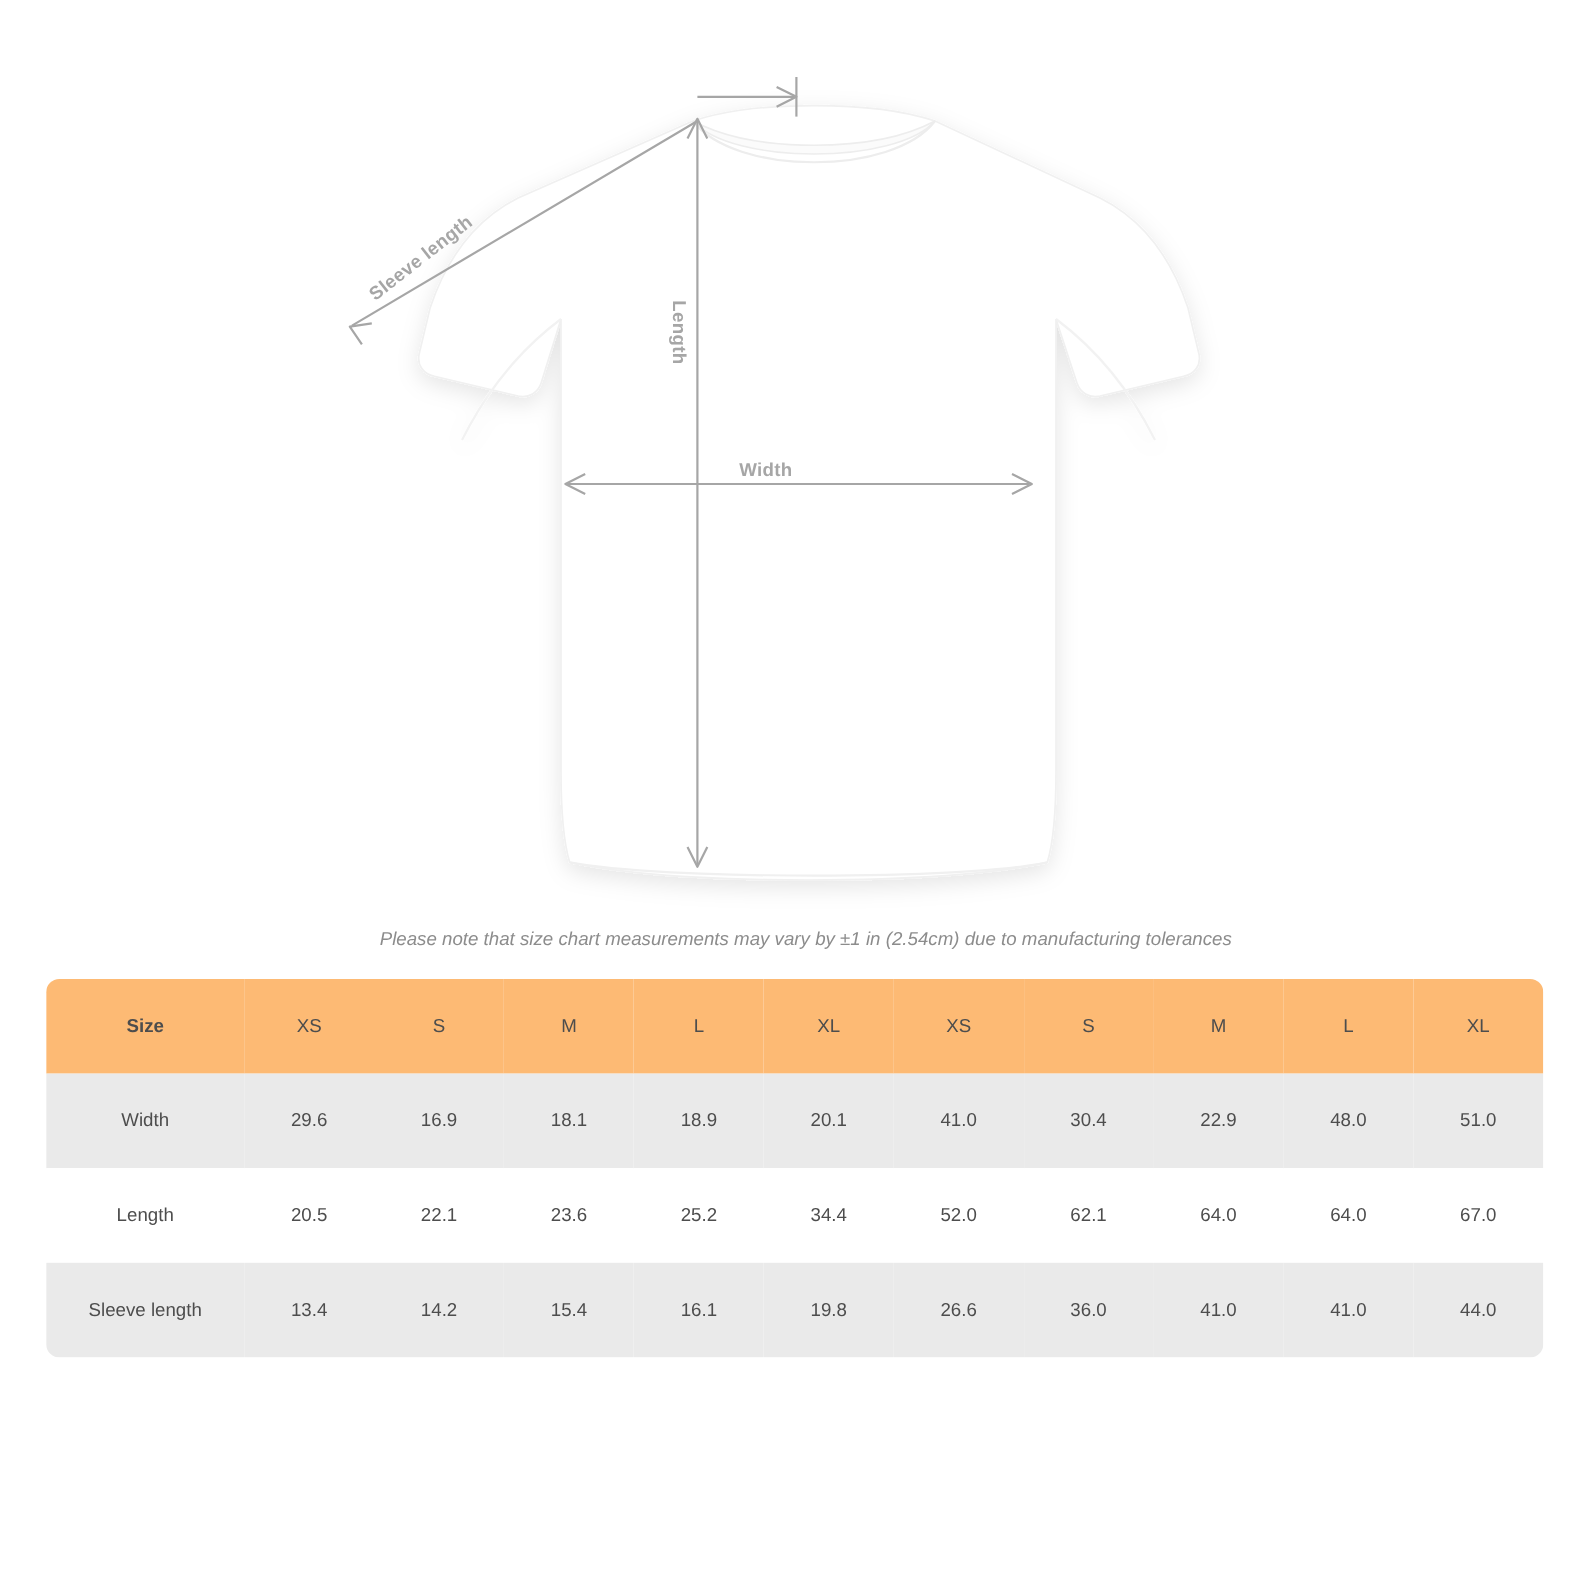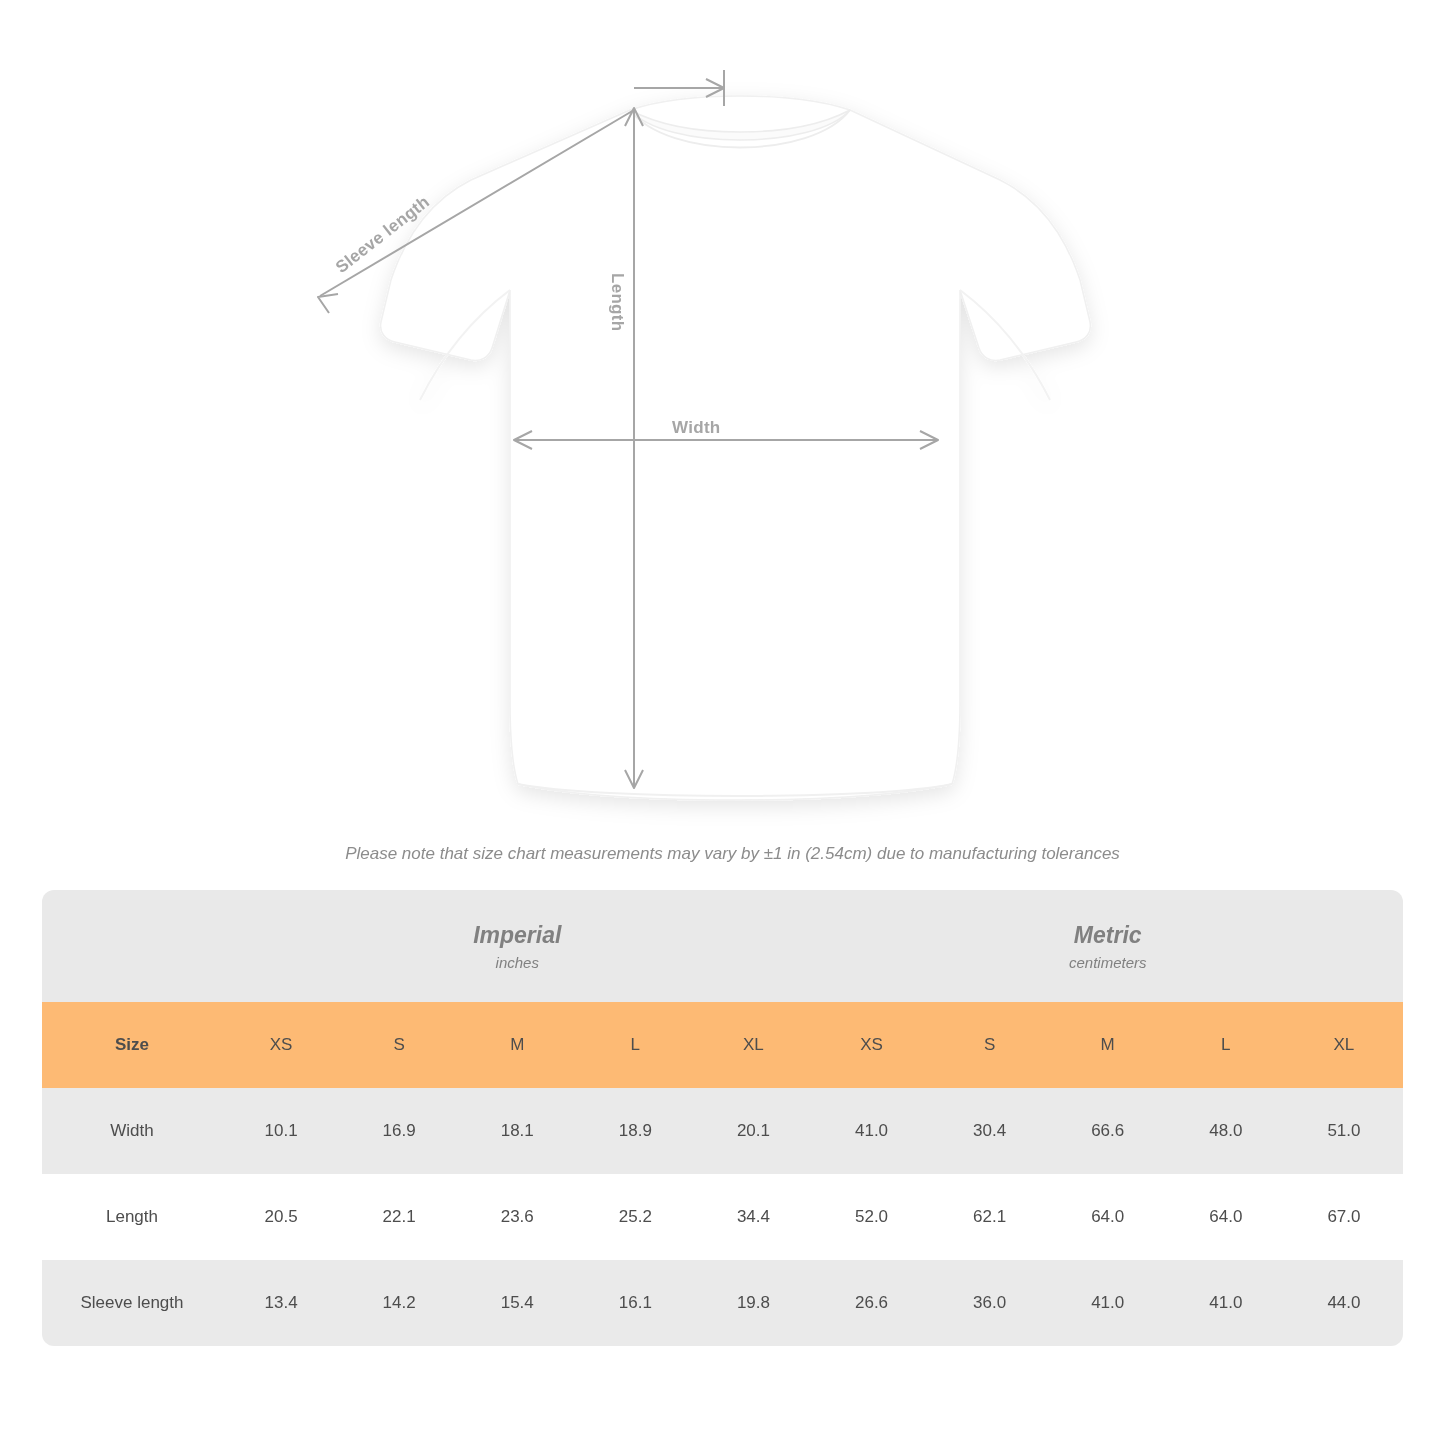--- a/index.html
+++ b/index.html
@@ -206,56 +206,45 @@
     <div class="dim-label label-width">Width</div>
     <div class="dim-label label-length">Length</div>
     <div class="dim-label label-sleeve">Sleeve length</div>
   </div>
 
   <div class="subtitle">Please note that size chart measurements may vary by ±1 in (2.54cm) due to manufacturing tolerances</div>
 
   <div class="table-wrap">
     <table class="size-table">
       <tbody>
-          <tr class="unit-head">
-        <td class="col-first"></td>
-        <td colspan="5">
-          <div class="unit-title">Imperial</div>
-          <div class="unit-sub">inches</div>
-        </td>
-        <td colspan="5">
-          <div class="unit-title">Metric</div>
-          <div class="unit-sub">centimeters</div>
-        </td>
-      </tr>
 
       <tr class="row-head">
         <td class="col-size col-first">Size</td>
         <td>XS</td>
         <td>S</td>
         <td>M</td>
         <td>L</td>
         <td>XL</td>
         <td>XS</td>
         <td>S</td>
         <td>M</td>
         <td>L</td>
         <td>XL</td>
       </tr>
 
       <tr class="data-row shaded">
         <td class="col-size col-first">Width</td>
-        <td>10.1</td>
+        <td>29.6</td>
         <td>16.9</td>
         <td>18.1</td>
         <td>18.9</td>
         <td>20.1</td>
         <td>41.0</td>
         <td>30.4</td>
-        <td>66.6</td>
+        <td>22.9</td>
         <td>48.0</td>
         <td>51.0</td>
       </tr>
 
       <tr class="data-row plain">
         <td class="col-size col-first">Length</td>
         <td>20.5</td>
         <td>22.1</td>
         <td>23.6</td>
         <td>25.2</td>

